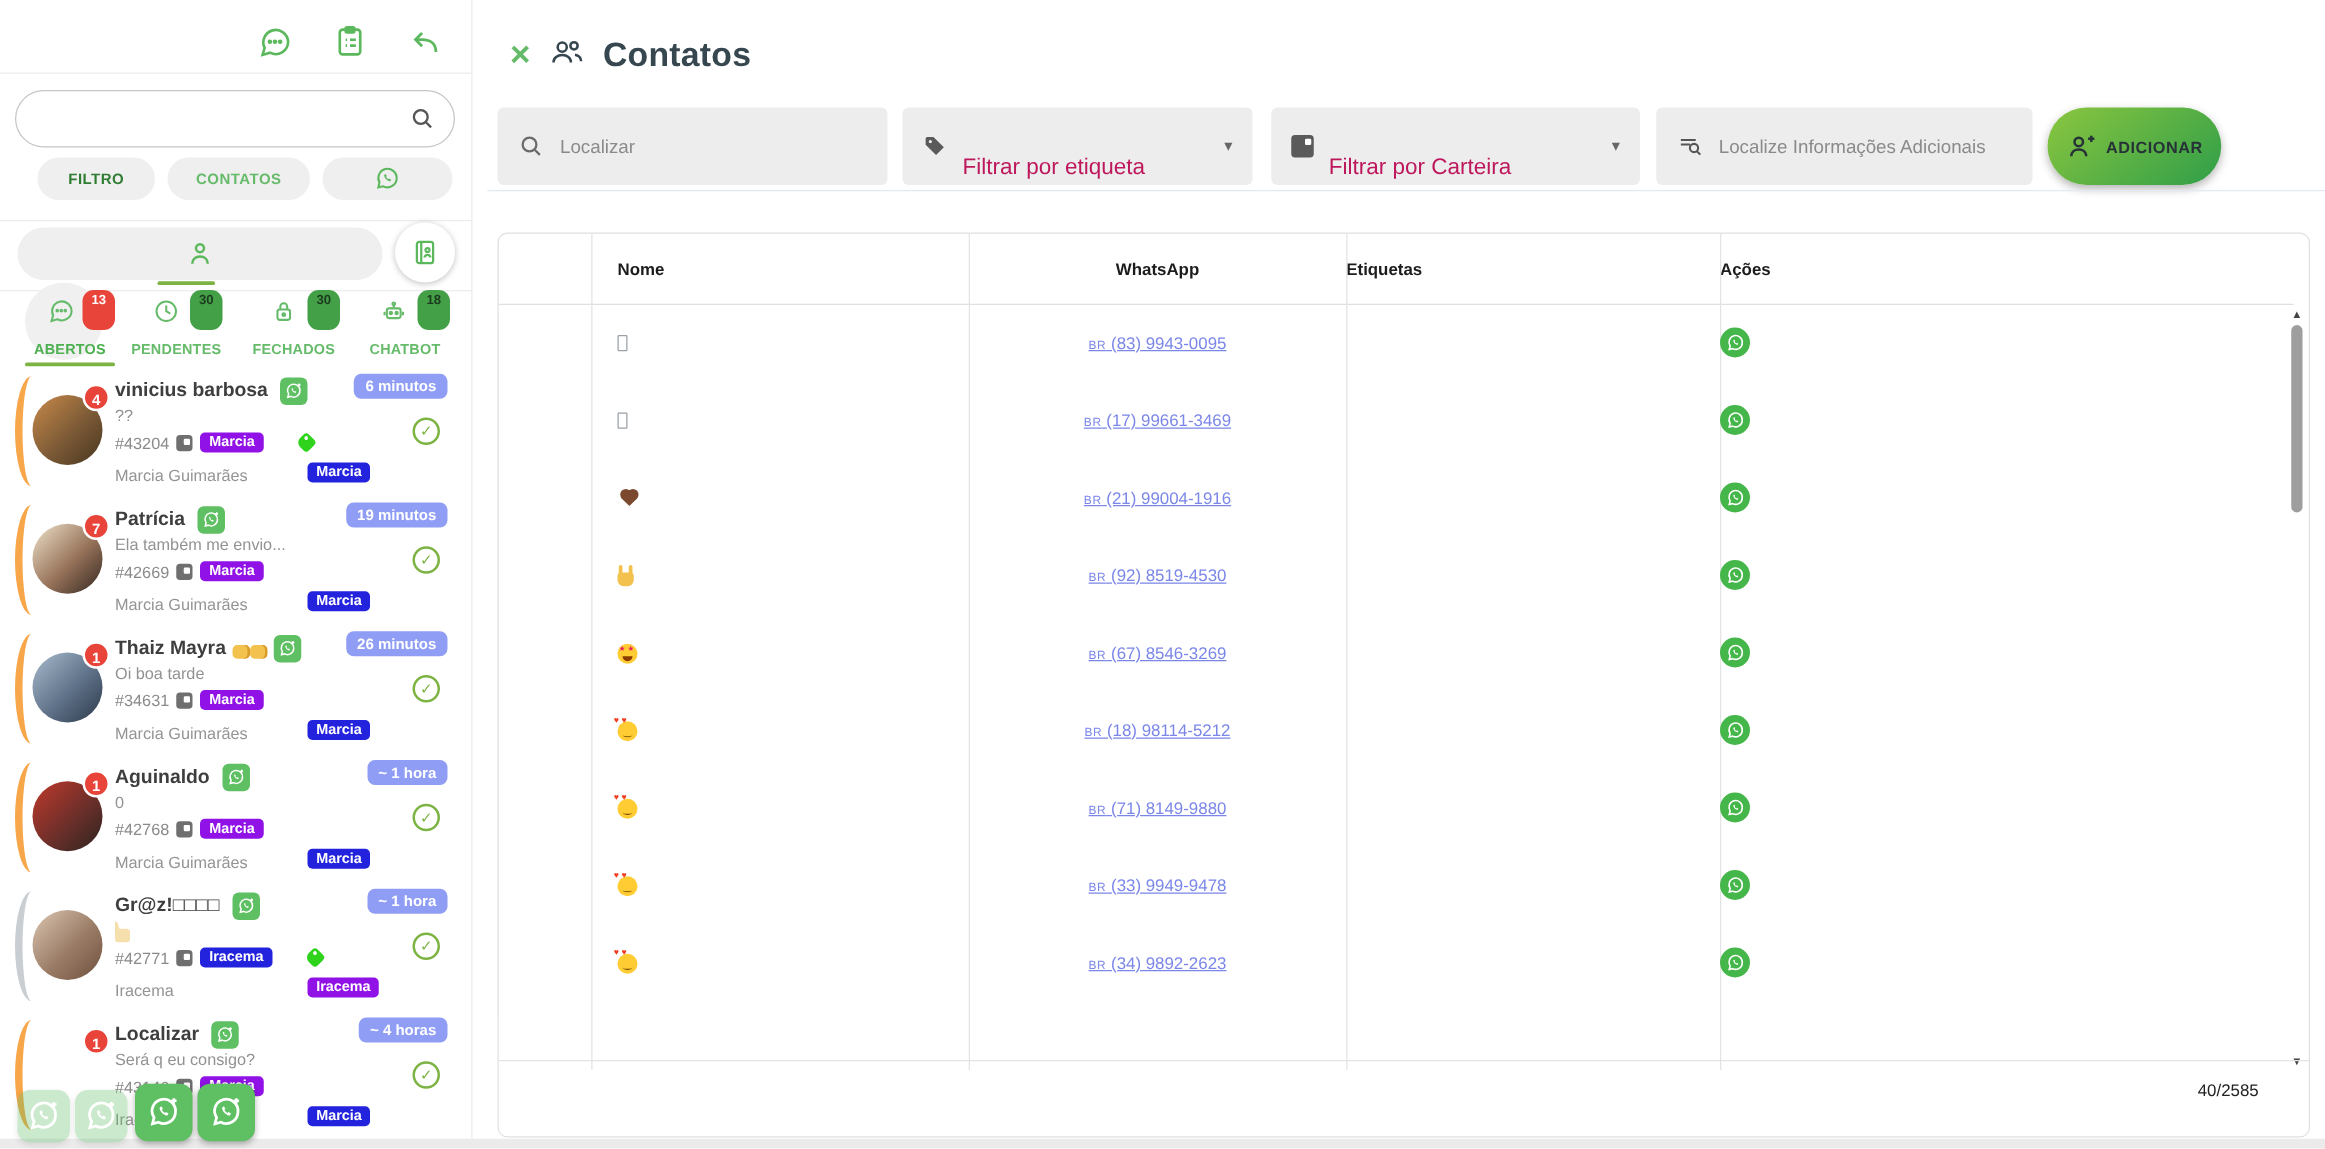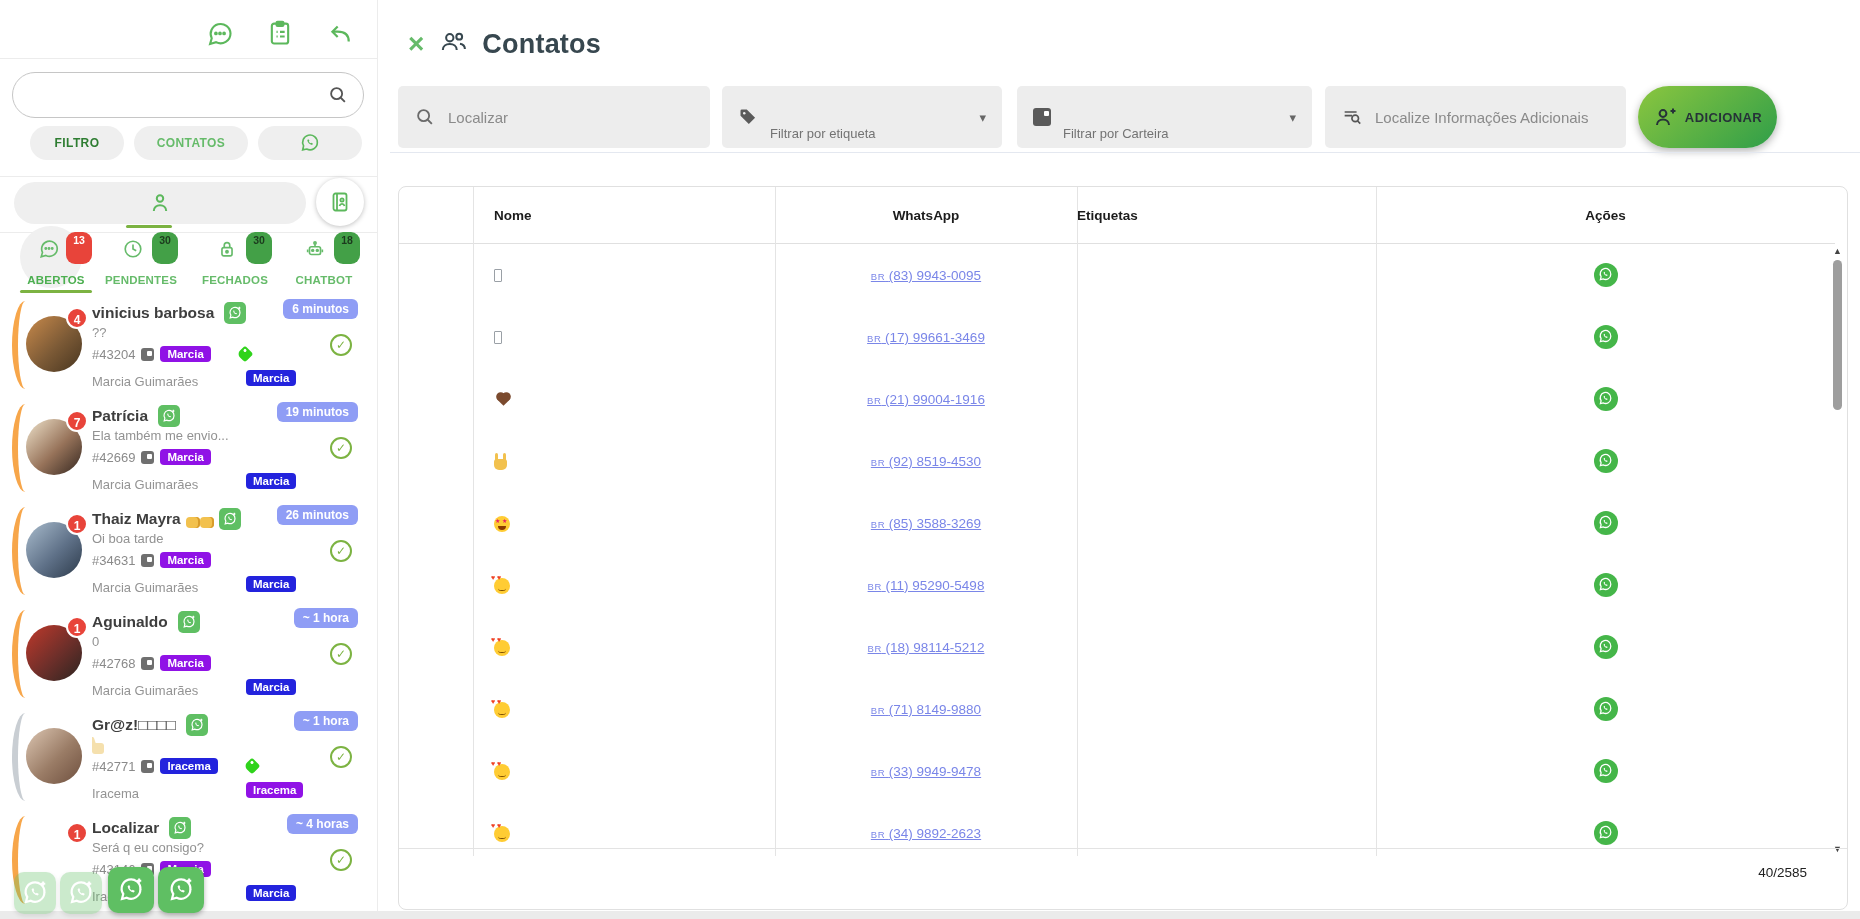--- a/index.html
+++ b/index.html
@@ -101,21 +101,21 @@
 
   
   .main { position:absolute; left:390px; top:0; width:1470px; height:919px; }
   .m-header { position:absolute; left:0; top:24px; height:40px; display:flex; align-items:center; gap:14px; padding-left:18px; }
   .close-x { color:var(--green_light); font-size:28px; font-weight:bold; line-height:28px; cursor:pointer; }
   .people-ico svg { width:30px; height:26px; }
   .m-title { font-size:27px; font-weight:bold; color:#37474f; letter-spacing:.2px; }
 
   .fbox { position:absolute; top:86px; height:62px; background:#ededed; border-radius:5px;
     display:flex; align-items:center; gap:12px; padding:0 16px; cursor:pointer; }
-  .fbox .flabel { font-size:13px; color:#737373;margin-top:32px; }
+  .fbox .flabel { font-size:18px; color:#be185d;margin-top:32px; }
   .fbox input { border:0; outline:none; background:transparent; font-size:15px; color:#444; width:100%;
     font-family:inherit; }
   .fbox input::placeholder { color:#8a8a8a; }
   .fbox .caret { margin-left:auto; color:#666; font-size:13px; }
   .f1 { left:8px;   width:312px; }
   .f2 { left:332px; width:280px; }
   .f3 { left:627px; width:295px; }
   .f4 { left:935px; width:301px; }
   .fbox svg { flex:0 0 auto; }
   .add-btn { position:absolute; left:1248px; top:86px; width:139px; height:62px; border:0; border-radius:31px;
@@ -123,21 +123,21 @@
     display:flex; align-items:center; justify-content:center; gap:8px; cursor:pointer; font-family:inherit; }
   .add-btn span { font-size:13px; font-weight:bold; color:#263238; letter-spacing:.4px; }
   .filters-divider { position:absolute; left:0; top:152px; width:1470px; height:1px; background:#e4e8f0; }
 
   .tbl-card { position:absolute; left:8px; top:186px; width:1450px; height:724px;
     border:1px solid #e0e0e0; border-radius:8px; background:#fff; }
   .tbl-head { position:absolute; left:0; top:0; width:1436px; height:57px; display:flex; align-items:center;
     border-bottom:1px solid #e0e0e0; }
   .th { font-size:13.5px; font-weight:bold; color:#1c1c1c; }
   .col1 { width:74px; } .col2 { width:302px; } .col3 { width:302px; text-align:center; }
-  .col4 { width:299px; } .col5 { width:459px; text-align:center; }
+  .col4 { width:299px; } .col5 { width:459px; text-align:left; }
   .col2.th { padding-left:21px; }
   .vline { position:absolute; top:0; width:1px; height:669px; background:#e4e4e4; }
   .tbl-rows { position:absolute; left:0; top:57px; width:1436px; height:612px; overflow:hidden; }
   .trow { display:flex; align-items:center; height:62px; }
   .t-avatar { width:44px; height:44px; border-radius:50%; margin-left:15px; }
   .phone { color:var(--link); font-size:13.5px; text-decoration:underline; cursor:pointer; }
   .phone .cc { font-size:9.5px; letter-spacing:.5px; }
   .wa-action { width:24px; height:24px; border-radius:50%; background:var(--action_green); color:#fff;
     display:inline-flex; align-items:center; justify-content:center; cursor:pointer; }
   .wa-action svg { width:17px; height:17px; }
@@ -614,42 +614,30 @@
                 <svg viewBox="0 0 24 24" fill="none" stroke="currentColor" stroke-width="1.8">
                   <path d="M19.5 11.5a7.5 7.5 0 0 1-10.9 6.7L4.8 19.2l1-4A7.5 7.5 0 1 1 19.5 11.5z"></path>
                   <path d="M9.3 9c.3 2.5 2.1 4.5 4.8 5l1-1.3-1.7-1-.7.6c-.8-.5-1.5-1.1-1.9-2l.7-.6-1-1.7z" fill="currentColor" stroke="none"></path>
                 </svg>
               </span></div>
   </div>
 
   <div class="trow">
     <div class="col1"><span class="t-avatar ph"></span></div>
     <div class="col2" style="padding-left:21px"><span class="t-name"><span class="tk tk-star-struck"></span></span></div>
-    <div class="col3"><a class="phone"><span class="cc">BR</span> <span class="num">(85) 3588-3269</span></a></div>
-    <div class="col4"></div>
-    <div class="col5"><span class="wa-action wa-glyph">
-                <svg viewBox="0 0 24 24" fill="none" stroke="currentColor" stroke-width="1.8">
-                  <path d="M19.5 11.5a7.5 7.5 0 0 1-10.9 6.7L4.8 19.2l1-4A7.5 7.5 0 1 1 19.5 11.5z"></path>
-                  <path d="M9.3 9c.3 2.5 2.1 4.5 4.8 5l1-1.3-1.7-1-.7.6c-.8-.5-1.5-1.1-1.9-2l.7-.6-1-1.7z" fill="currentColor" stroke="none"></path>
-                </svg>
-              </span></div>
-  </div>
-
-  <div class="trow">
-    <div class="col1"><span class="t-avatar ph"></span></div>
-    <div class="col2" style="padding-left:21px"><span class="t-name"><span class="tk tk-hearts-face"></span></span></div>
-    <div class="col3"><a class="phone"><span class="cc">BR</span> <span class="num">(11) 95290-5498</span></a></div>
-    <div class="col4"></div>
-    <div class="col5"><span class="wa-action wa-glyph">
-                <svg viewBox="0 0 24 24" fill="none" stroke="currentColor" stroke-width="1.8">
-                  <path d="M19.5 11.5a7.5 7.5 0 0 1-10.9 6.7L4.8 19.2l1-4A7.5 7.5 0 1 1 19.5 11.5z"></path>
-                  <path d="M9.3 9c.3 2.5 2.1 4.5 4.8 5l1-1.3-1.7-1-.7.6c-.8-.5-1.5-1.1-1.9-2l.7-.6-1-1.7z" fill="currentColor" stroke="none"></path>
-                </svg>
-              </span></div>
-  </div>
+    <div class="col3"><a class="phone"><span class="cc">BR</span> <span class="num">(67) 8546-3269</span></a></div>
+    <div class="col4"></div>
+    <div class="col5"><span class="wa-action wa-glyph">
+                <svg viewBox="0 0 24 24" fill="none" stroke="currentColor" stroke-width="1.8">
+                  <path d="M19.5 11.5a7.5 7.5 0 0 1-10.9 6.7L4.8 19.2l1-4A7.5 7.5 0 1 1 19.5 11.5z"></path>
+                  <path d="M9.3 9c.3 2.5 2.1 4.5 4.8 5l1-1.3-1.7-1-.7.6c-.8-.5-1.5-1.1-1.9-2l.7-.6-1-1.7z" fill="currentColor" stroke="none"></path>
+                </svg>
+              </span></div>
+  </div>
+
 
   <div class="trow">
     <div class="col1"><span class="t-avatar ph"></span></div>
     <div class="col2" style="padding-left:21px"><span class="t-name"><span class="tk tk-hearts-face"></span></span></div>
     <div class="col3"><a class="phone"><span class="cc">BR</span> <span class="num">(18) 98114-5212</span></a></div>
     <div class="col4"></div>
     <div class="col5"><span class="wa-action wa-glyph">
                 <svg viewBox="0 0 24 24" fill="none" stroke="currentColor" stroke-width="1.8">
                   <path d="M19.5 11.5a7.5 7.5 0 0 1-10.9 6.7L4.8 19.2l1-4A7.5 7.5 0 1 1 19.5 11.5z"></path>
                   <path d="M9.3 9c.3 2.5 2.1 4.5 4.8 5l1-1.3-1.7-1-.7.6c-.8-.5-1.5-1.1-1.9-2l.7-.6-1-1.7z" fill="currentColor" stroke="none"></path>

